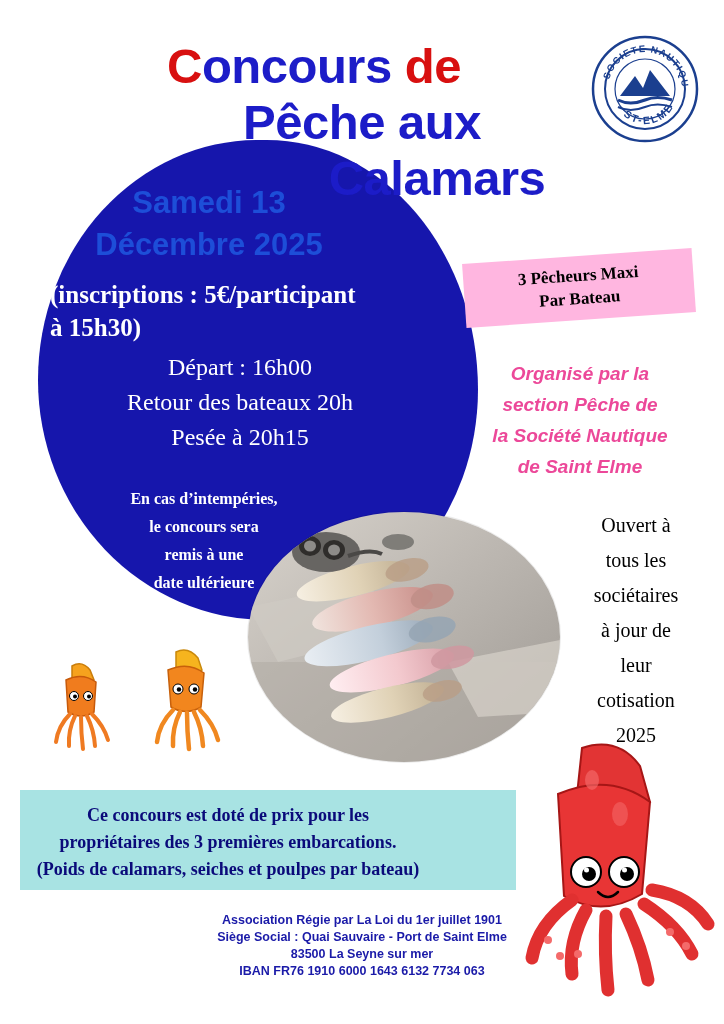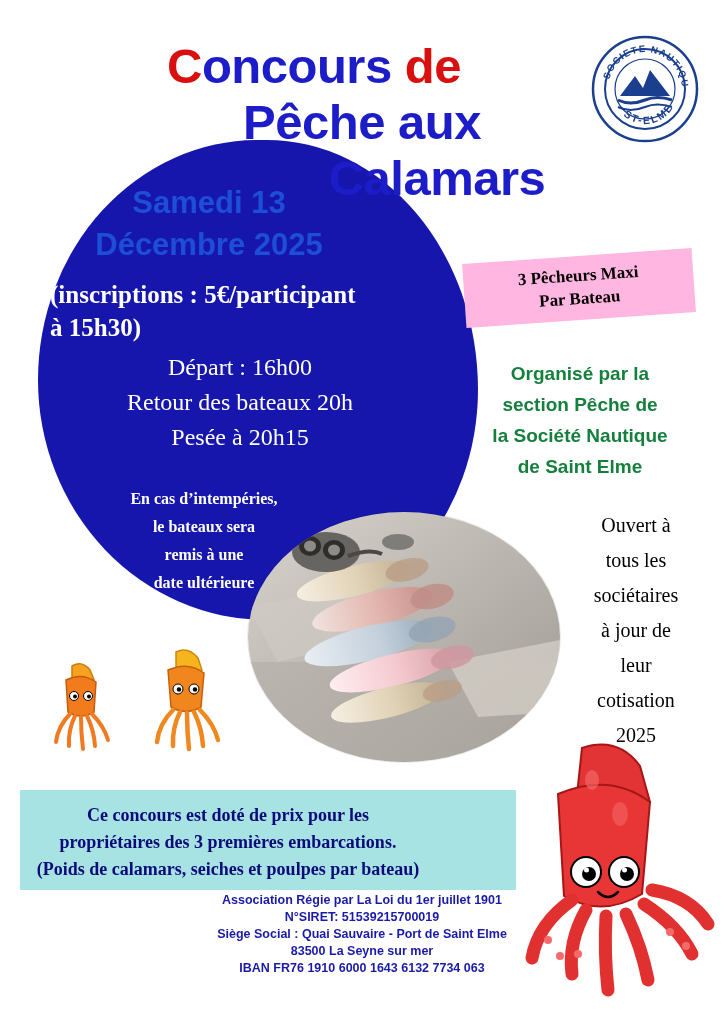--- a/index.html
+++ b/index.html
@@ -123,23 +123,24 @@
 
   
   .organise {
     position: absolute;
     left: 455px;
     top: 358px;
     width: 250px;
     text-align: center;
     font-family: "Liberation Sans", sans-serif;
     font-weight: bold;
+    font-style: italic;
     font-size: 19px;
     line-height: 31px;
-    color: #15803d;
+    color: #ec4899;
     z-index: 7;
   }
 
   
   .ouvert {
     position: absolute;
     left: 566px;
     top: 508px;
     width: 140px;
     text-align: center;
@@ -184,21 +185,21 @@
     font-size: 18px;
     line-height: 27px;
     color: #0a0a7a;
     z-index: 6;
   }
 
   
   .footer {
     position: absolute;
     left: 0;
-    top: 892px;
+    top: 912px;
     width: 724px;
     text-align: center;
     font-family: "Liberation Sans", sans-serif;
     font-weight: bold;
     font-size: 12.5px;
     line-height: 17px;
     color: #1a1aa8;
     z-index: 6;
   }
 
@@ -248,21 +249,21 @@
 </div>
 
 <div class="blue-text depart">
   <div>Départ : 16h00</div>
   <div>Retour des bateaux 20h</div>
   <div>Pesée à 20h15</div>
 </div>
 
 <div class="blue-text intemp">
   <div>En cas d’intempéries,</div>
-  <div>le bateaux sera</div>
+  <div>le concours sera</div>
   <div>remis à une</div>
   <div>date ultérieure</div>
 </div>
 
 <div class="pink-label">
   <div>3 Pêcheurs  Maxi</div>
   <div>Par  Bateau</div>
 </div>
 
 <div class="organise">
@@ -341,21 +342,20 @@
 
 <div class="prize-box"></div>
 <div class="prize-text">
   <div>Ce concours est doté de prix pour les</div>
   <div>propriétaires des 3 premières embarcations.</div>
   <div>(Poids de calamars, seiches et poulpes par bateau)</div>
 </div>
 
 <div class="footer">
   <div>Association Régie par La Loi du 1er juillet 1901</div>
-  <div>N°SIRET: 51539215700019</div>
   <div>Siège Social : Quai Sauvaire - Port de Saint Elme</div>
   <div>83500 La Seyne sur mer</div>
   <div>IBAN FR76 1910 6000 1643 6132 7734 063</div>
 </div>
 
 <div class="squid-small-1">
   <svg viewBox="0 0 70 96" width="70" height="96">
     <path d="M24 6 q10 -6 18 4 l4 10 -8 4 -14 -2 z" fill="#f6a21e" stroke="#c97d0b" stroke-width="1.5"></path>
     <path d="M18 20 q16 -8 30 2 l-2 30 q-13 8 -26 0 z" fill="#f07c1e" stroke="#c75a0b" stroke-width="1.5"></path>
     <circle cx="26" cy="36" r="4.5" fill="#fff" stroke="#000" stroke-width="1"></circle>

